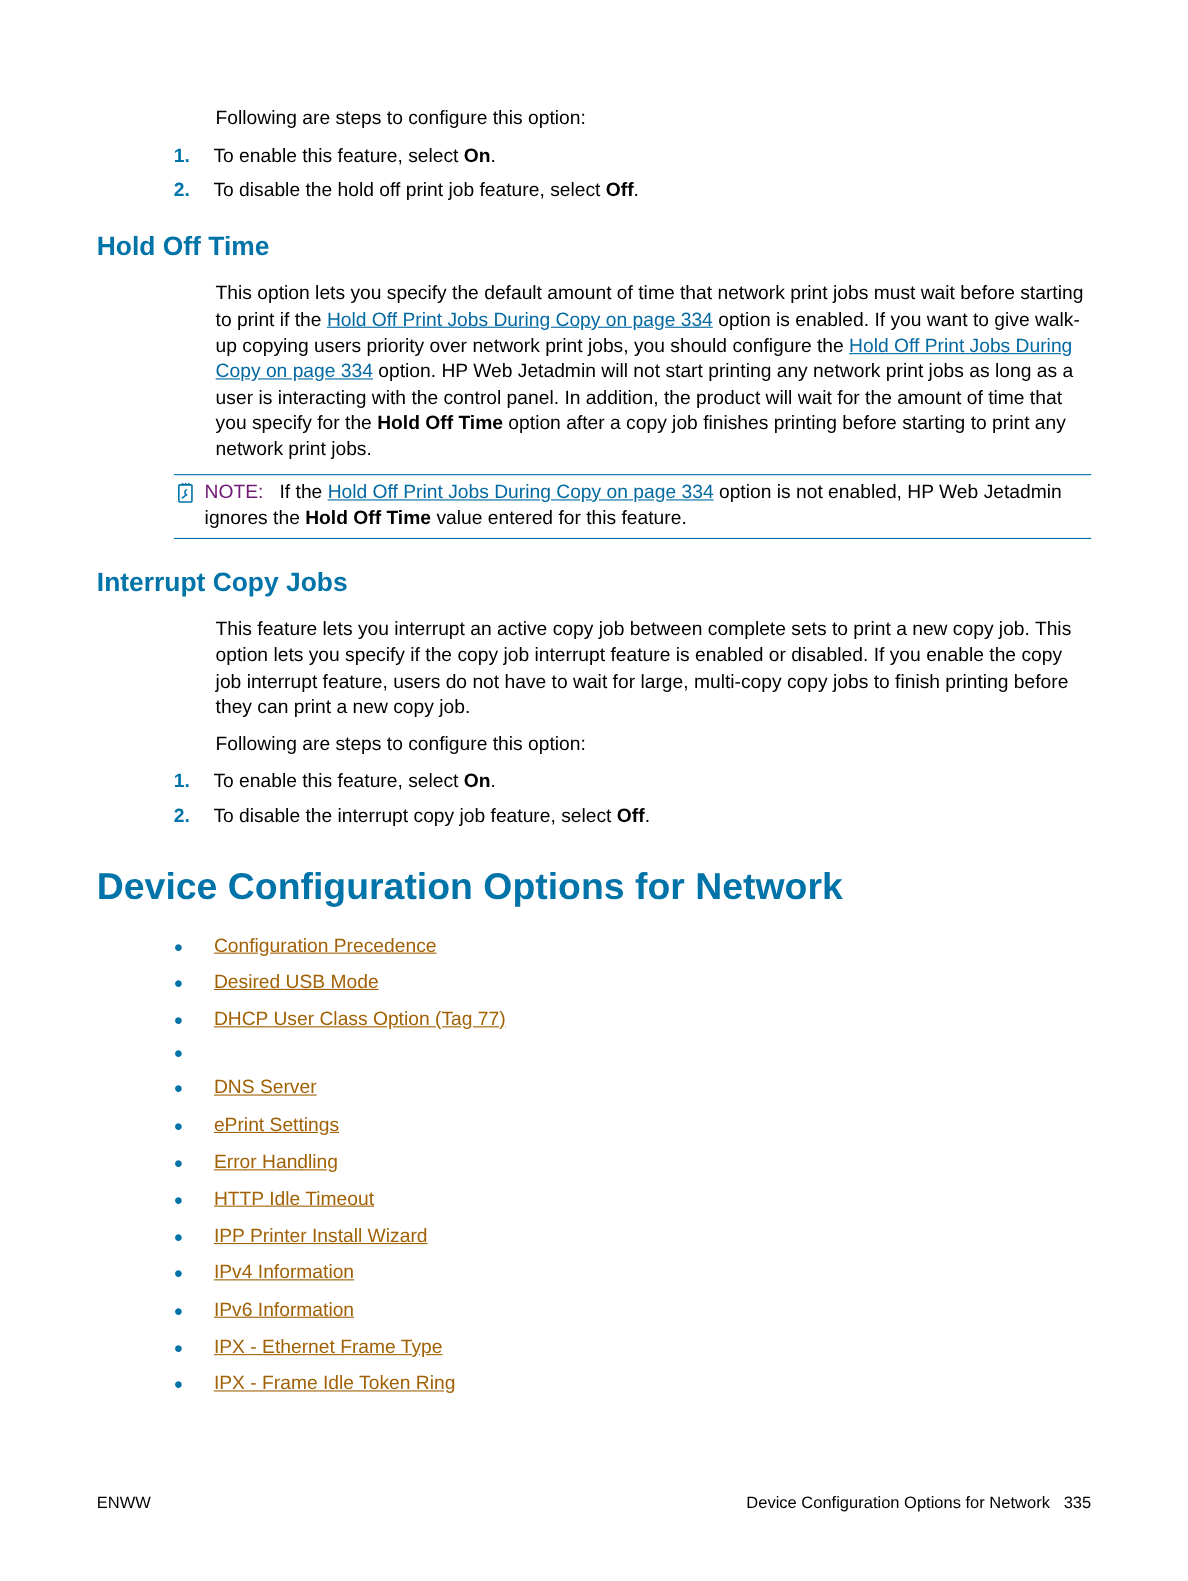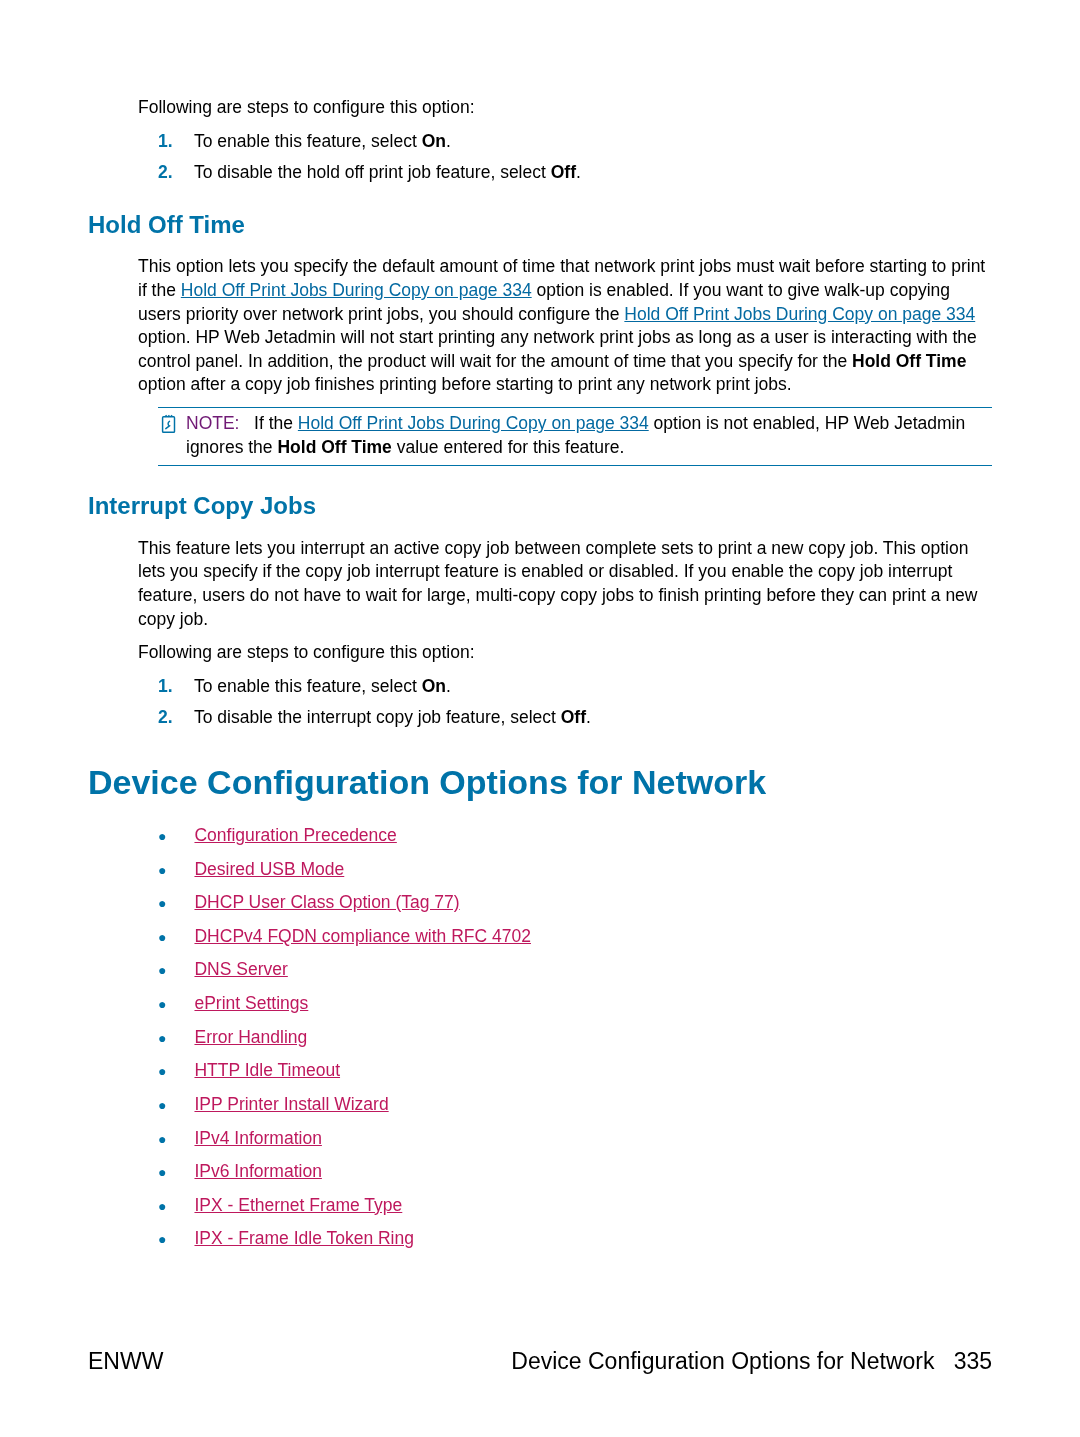--- a/index.html
+++ b/index.html
@@ -9,21 +9,21 @@
     width: 1080px;
     height: 1437px;
     position: relative;
     font-size: 17.5px;
     line-height: 1.35;
     color: #000;
   }
   .page {
     padding: 96px 88px 40px 88px;
   }
-  .indent1 { margin-left: 50px; }
+  .indent1 { margin-left: 108px; }
   .para { margin-bottom: 10px; }
   ol.numbered { list-style: none; margin: 8px 0 20px 70px; padding: 0; }
   ol.numbered li { display: flex; margin-bottom: 8px; }
   ol.numbered li .num { color: #0073a8; font-weight: bold; min-width: 36px; }
   .h2 {
     color: #0073a8;
     font-weight: bold;
     font-size: 24px;
     margin: 24px 0 14px 0;
   }
@@ -47,29 +47,29 @@
     display: flex;
     align-items: flex-start;
     color: #0073a8;
     padding-top: 2px;
   }
   .note-body { flex: 1; }
   .note-label { color: #701a75; font-weight: normal; }
   ul.toc { list-style: none; margin: 0 0 0 70px; padding: 0; }
   ul.toc li { display: flex; align-items: baseline; margin-bottom: 10px; }
   ul.toc li .bullet { color: #0073a8; margin-right: 28px; font-size: 14px; }
-  ul.toc li a { color: #be185d; text-decoration: underline; }
+  ul.toc li a { color: #a16207; text-decoration: underline; }
   .footer {
     position: absolute;
     bottom: 60px;
     left: 88px;
     right: 88px;
     display: flex;
     justify-content: space-between;
-    font-size: 23px;
+    font-size: 15px;
   }
 </style>
 </head>
 <body>
 
 <div class="page">
 
   <p class="para indent1">Following are steps to configure this option:</p>
 
   <ol class="numbered">
@@ -131,21 +131,20 @@
       <li>
         <span class="bullet">●</span>
         <a href="#">Desired USB Mode</a>
       </li>
       <li>
         <span class="bullet">●</span>
         <a href="#">DHCP User Class Option (Tag 77)</a>
       </li>
       <li>
         <span class="bullet">●</span>
-        <a href="#">DHCPv4 FQDN compliance with RFC 4702</a>
       </li>
       <li>
         <span class="bullet">●</span>
         <a href="#">DNS Server</a>
       </li>
       <li>
         <span class="bullet">●</span>
         <a href="#">ePrint Settings</a>
       </li>
       <li>

